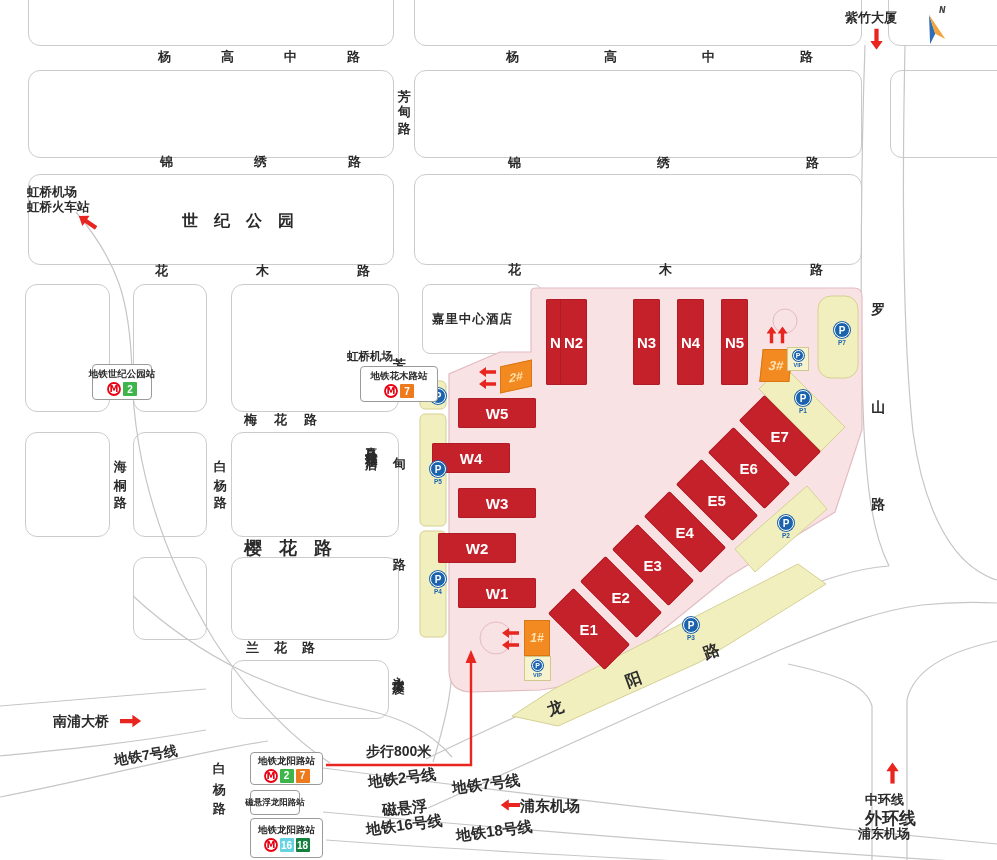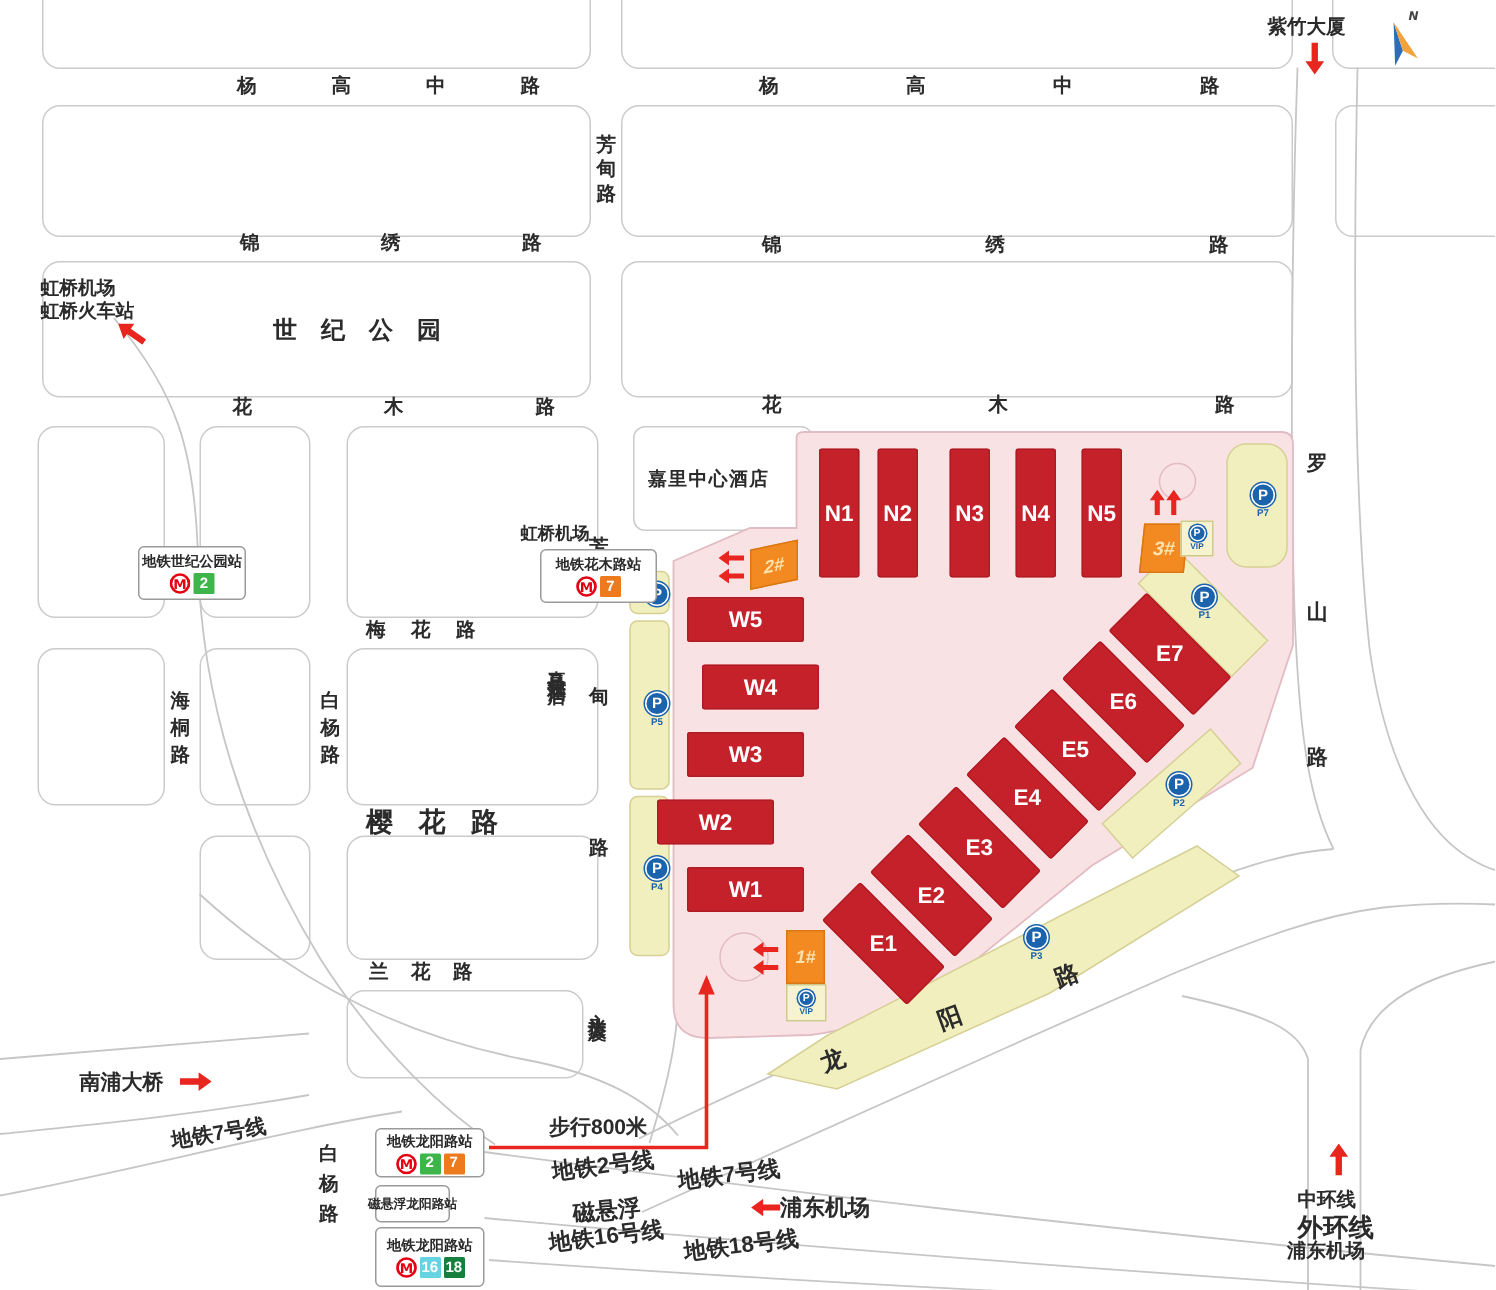--- a/index.html
+++ b/index.html
@@ -87,37 +87,37 @@
       <rect x="818" y="296" width="40" height="82" rx="13"></rect>
       <polygon points="759,389 783,365 845,427 821,451"></polygon>
       <polygon points="735,549 807,486 827,509 755,572"></polygon>
       <polygon points="512,716 552,690 798,564 826,584 700,662 558,726"></polygon>
     </g>
   </svg>
 
   <div class="hall hallN" style="left:546px;top:299px">
       <span>N1</span>
     </div>
-  <div class="hall hallN" style="left:585px;top:299px">
+  <div class="hall hallN" style="left:560px;top:299px">
       <span>N2</span>
     </div>
   <div class="hall hallN" style="left:633px;top:299px">
       <span>N3</span>
     </div>
   <div class="hall hallN" style="left:677px;top:299px">
       <span>N4</span>
     </div>
   <div class="hall hallN" style="left:721px;top:299px">
       <span>N5</span>
     </div>
 
   <div class="hall hallW" style="left:458px;top:398px">
       <span>W5</span>
     </div>
-  <div class="hall hallW" style="left:468px;top:443px">
+  <div class="hall hallW" style="left:432px;top:443px">
       <span>W4</span>
     </div>
   <div class="hall hallW" style="left:458px;top:488px">
       <span>W3</span>
     </div>
   <div class="hall hallW" style="left:438px;top:533px">
       <span>W2</span>
     </div>
   <div class="hall hallW" style="left:458px;top:578px">
       <span>W1</span>
@@ -225,21 +225,21 @@
   <div class="lbl" style="left:382px;top:800px;font-size:15px;transform:rotate(-5deg)">磁悬浮</div>
   <div class="lbl" style="left:520px;top:798px;font-size:15px">浦东机场</div>
   <div class="lbl" style="left:366px;top:817px;font-size:15px;transform:rotate(-7deg)">地铁16号线</div>
   <div class="lbl" style="left:456px;top:823px;font-size:15px;transform:rotate(-7deg)">地铁18号线</div>
   <div class="lbl" style="left:114px;top:748px;font-size:14px;transform:rotate(-9deg)">地铁7号线</div>
 
   <div class="lbl" style="left:865px;top:793px;font-size:13px">中环线</div>
   <div class="lbl" style="left:865px;top:810px;font-size:17px">外环线</div>
   <div class="lbl" style="left:858px;top:827px;font-size:13px">浦东机场</div>
 
-  <div class="stbox" style="left:92px;top:364px;width:72px;height:36px">
+  <div class="stbox" style="left:92px;top:364px;width:60px;height:36px">
     <span class="stname" style="font-size:9.5px">地铁世纪公园站</span>
     <span class="strow">
       <svg width="14" height="14" viewBox="0 0 14 14">
           <circle cx="7" cy="7" r="6" fill="#fff" stroke="#e60012" stroke-width="1.8"></circle>
           <text x="7" y="10.4" text-anchor="middle" font-size="9" font-weight="bold" fill="#e60012" font-family="DejaVu Sans,sans-serif">M</text>
         </svg>
       <span class="bdg" style="background:#3db54a">2</span>
     </span>
   </div>
   <div class="stbox" style="left:360px;top:366px;width:78px;height:36px">

